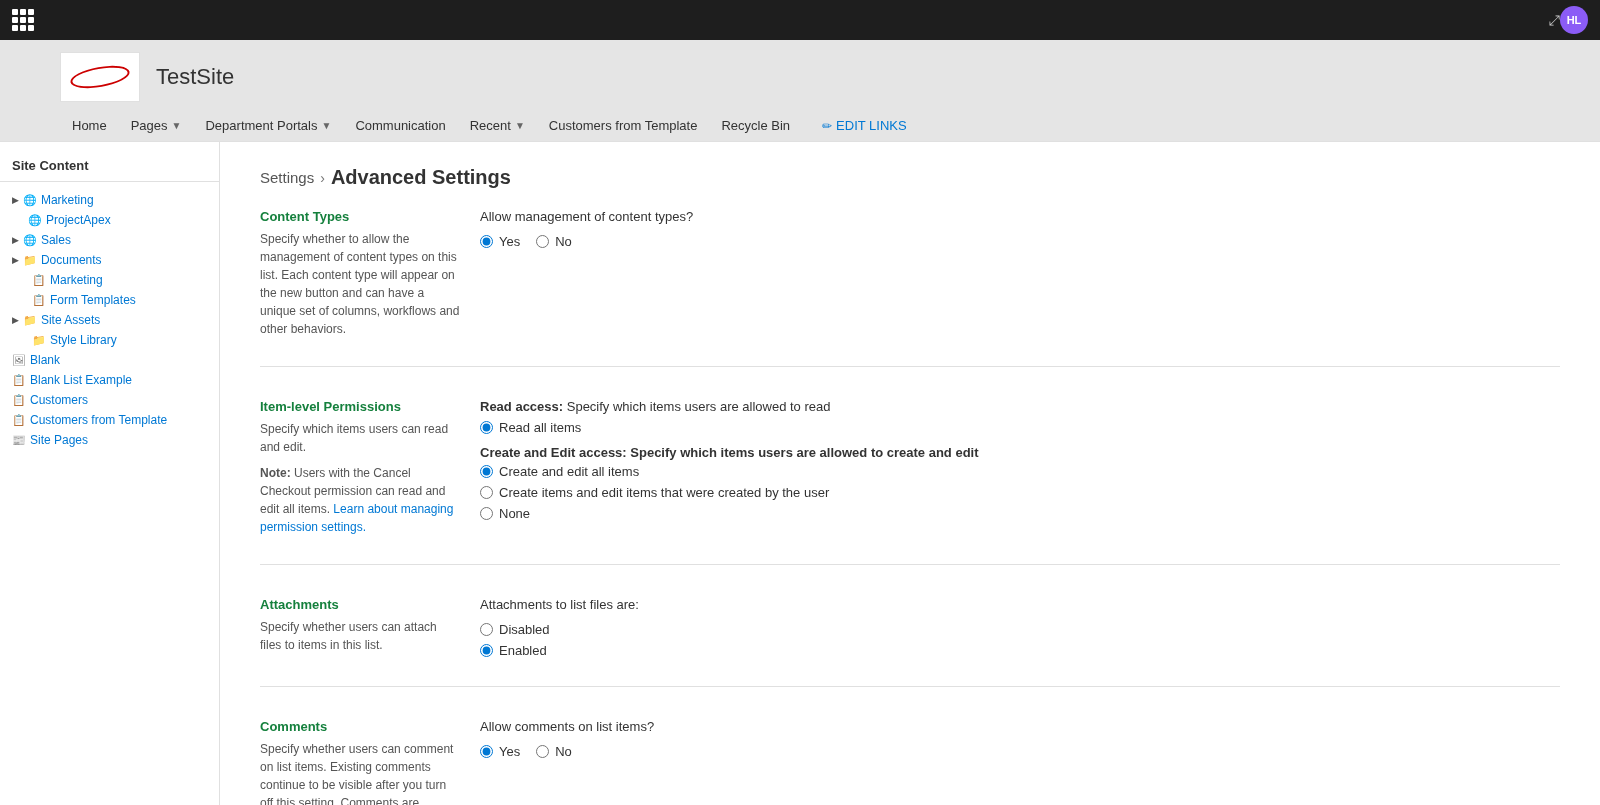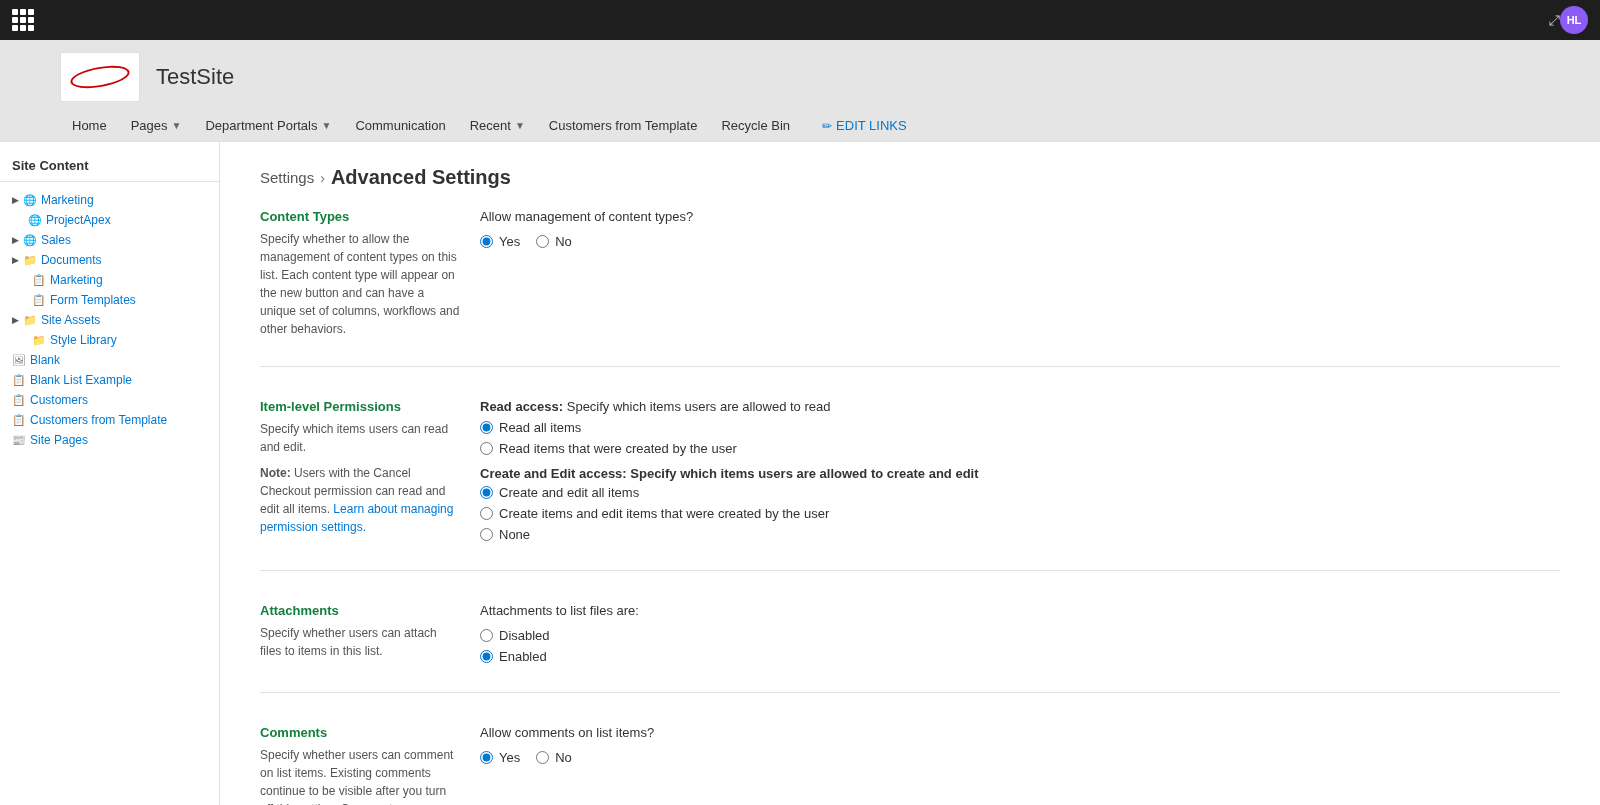--- a/index.html
+++ b/index.html
@@ -305,24 +305,20 @@
       </div>
       <div class="section-right">
         <div class="read-access-label">
           <strong>Read access:</strong> Specify which items users are allowed to read
         </div>
         <div class="radio-group">
           <label class="radio-row">
             <input type="radio" name="read_access" checked="" style="">
             <span class="radio-label">Read all items</span>
           </label>
-          <label class="radio-row">
-            <input type="radio" name="read_access" style="">
-            <span class="radio-label">Read items that were created by the user</span>
-          </label>
         </div>
         <div class="radio-group-label">
           <strong>Create and Edit access:</strong> Specify which items users are allowed to create and edit
         </div>
         <div class="radio-group">
           <label class="radio-row">
             <input type="radio" name="create_edit" checked="" style="">
             <span class="radio-label">Create and edit all items</span>
           </label>
           <label class="radio-row">

